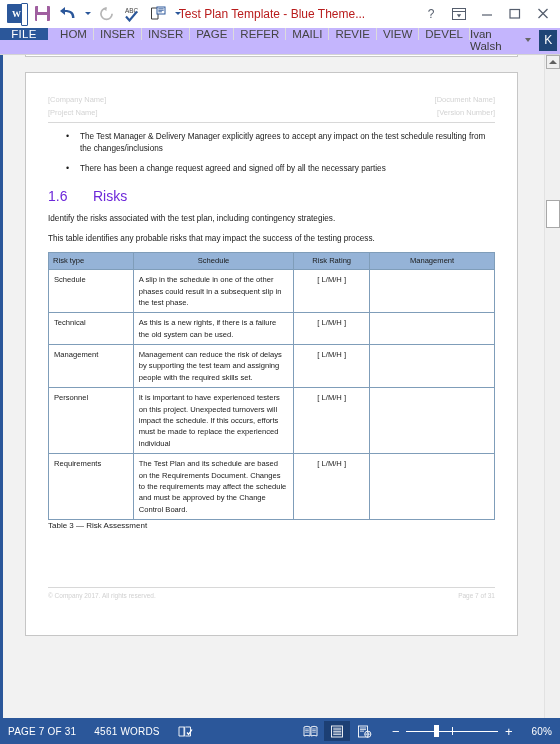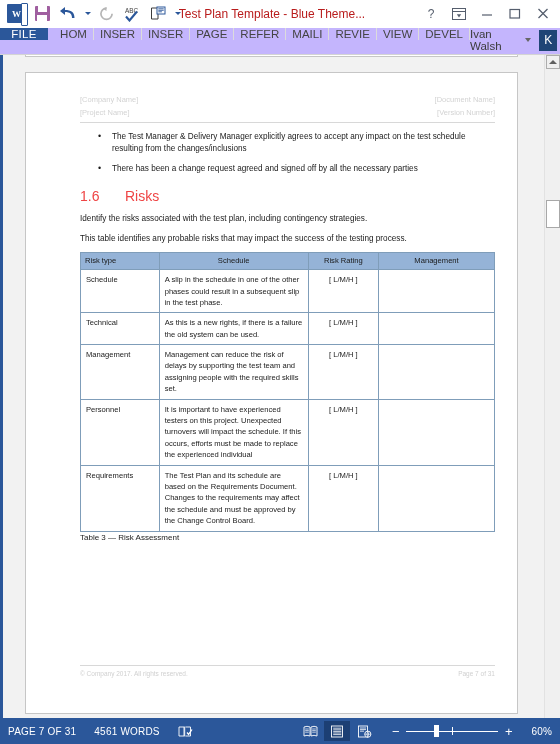--- a/index.html
+++ b/index.html
@@ -133,24 +133,23 @@
   .canvas {
     flex: 1 1 auto; position: relative;
     overflow: hidden;
   }
   .page-prev {
     position: absolute; left: 22px; right: 26px; top: -8px; height: 10px;
     background: #ffffff; border: 1px solid #c6c6c6;
   }
   .page {
     position: absolute; left: 22px; right: 26px;
-    top: 17px; height: 642px;
+    top: 17px; height: 564px;
     background: #ffffff;
     border: 1px solid #c6c6c6;
-    padding-left: 32px;
   }
   .page-inner { padding: 22px 22px 0 22px; position: relative; height: 100%; }
 
   
   .doc-head { display: flex; justify-content: space-between; }
   .doc-head-col { display: flex; flex-direction: column; gap: 2px; }
   .doc-head-col.right { text-align: right; }
   .ph { font-size: 7.5px; color: #d3d3d3; line-height: 1.45; }
   .head-rule { border-bottom: 1px solid #d8d8d8; margin-top: 3px; margin-bottom: 8px; }
 
@@ -162,21 +161,21 @@
   }
   ul.bullets li::before {
     content: "\2022"; position: absolute; left: 0; top: -1px;
     font-size: 9px; color: #1a1a1a;
   }
 
   
   .h2 {
     display: flex; align-items: baseline;
     margin: 12px 0 8px 0;
-    color: #ef4444; font-size: 14px; font-weight: normal;
+    color: #6d28d9; font-size: 14px; font-weight: normal;
     font-family: "Liberation Sans", sans-serif;
   }
   .h2 .num { width: 45px; }
   .para { font-size: 8.2px; color: #1a1a1a; line-height: 1.6; margin-bottom: 7px; }
 
   
   table.risk {
     width: 100%; border-collapse: collapse;
     margin-top: 3px; table-layout: fixed;
   }

